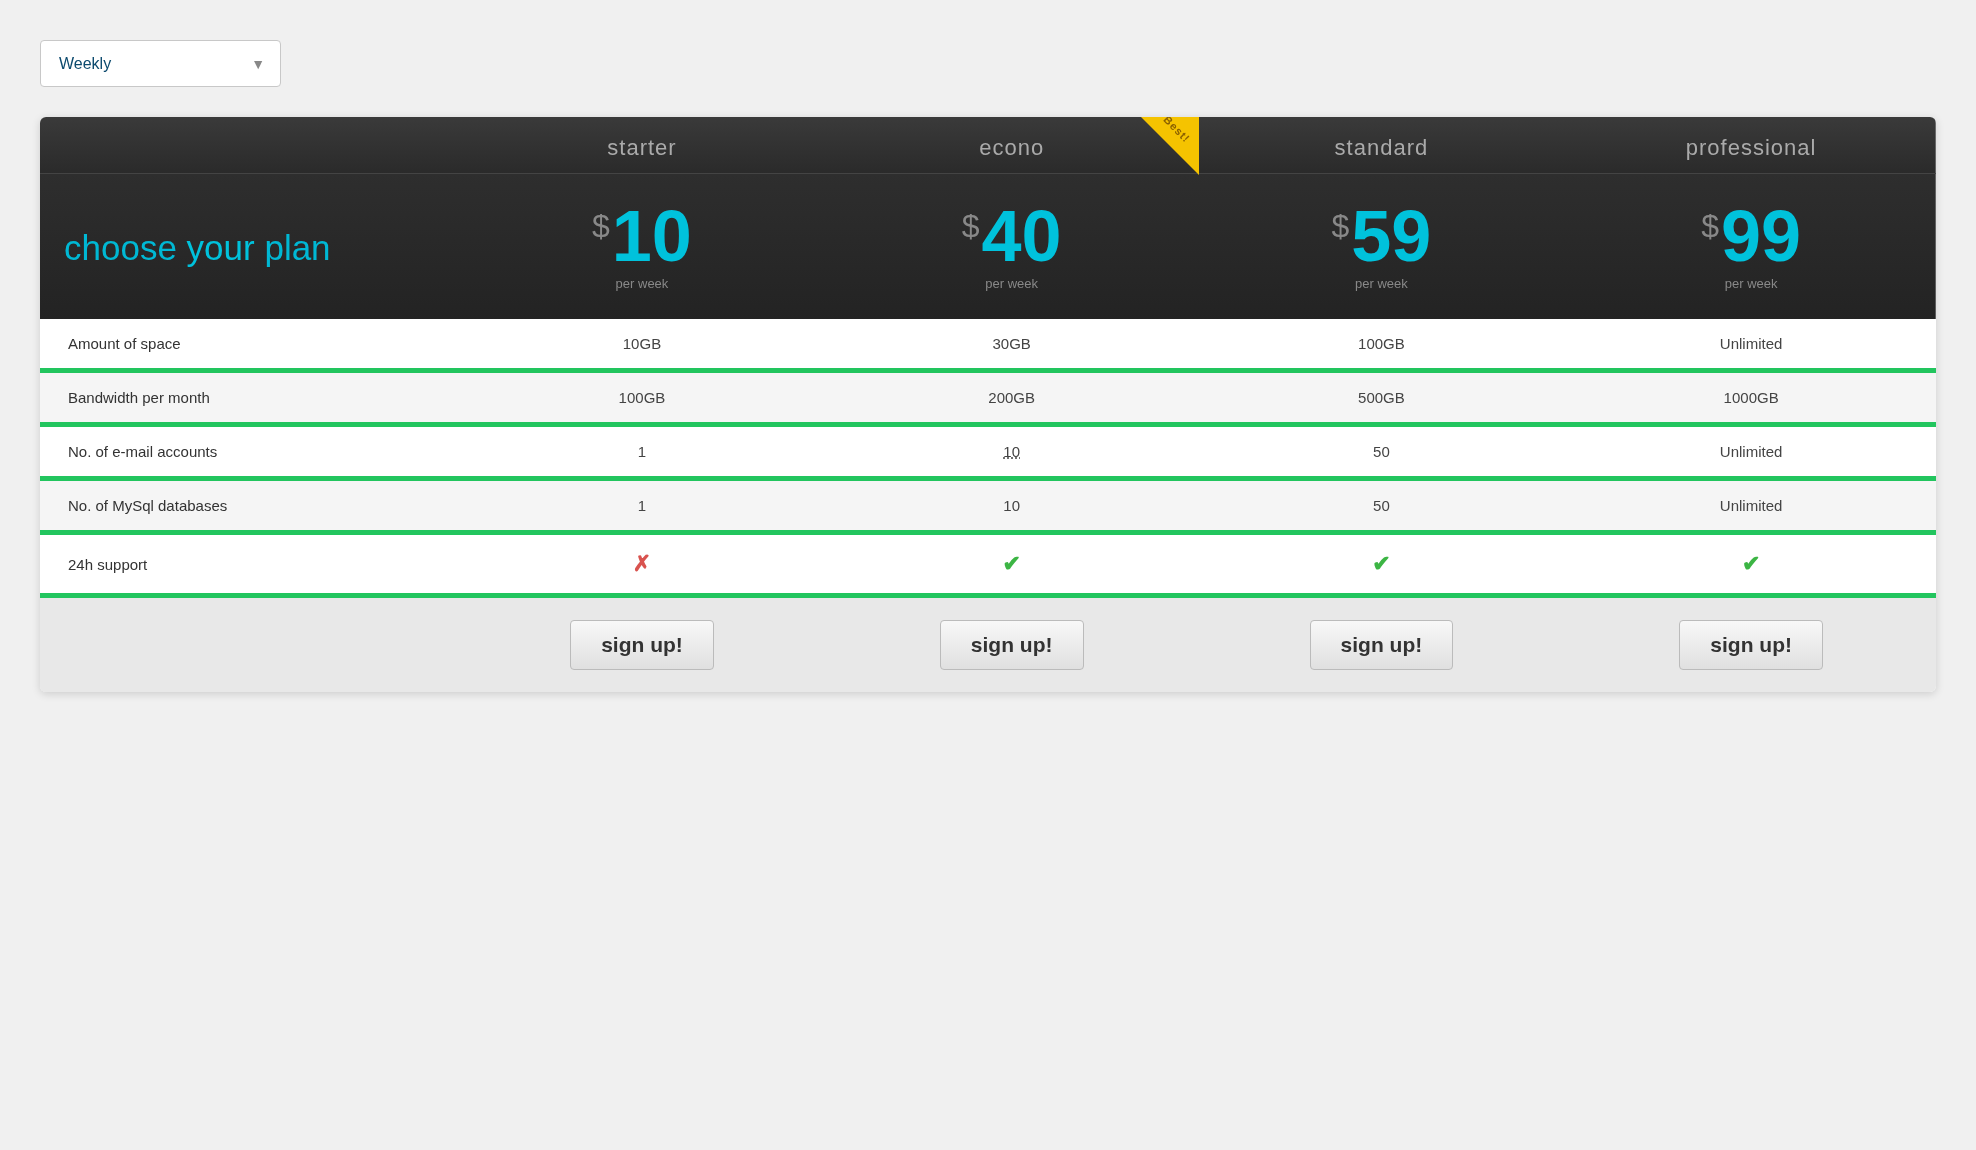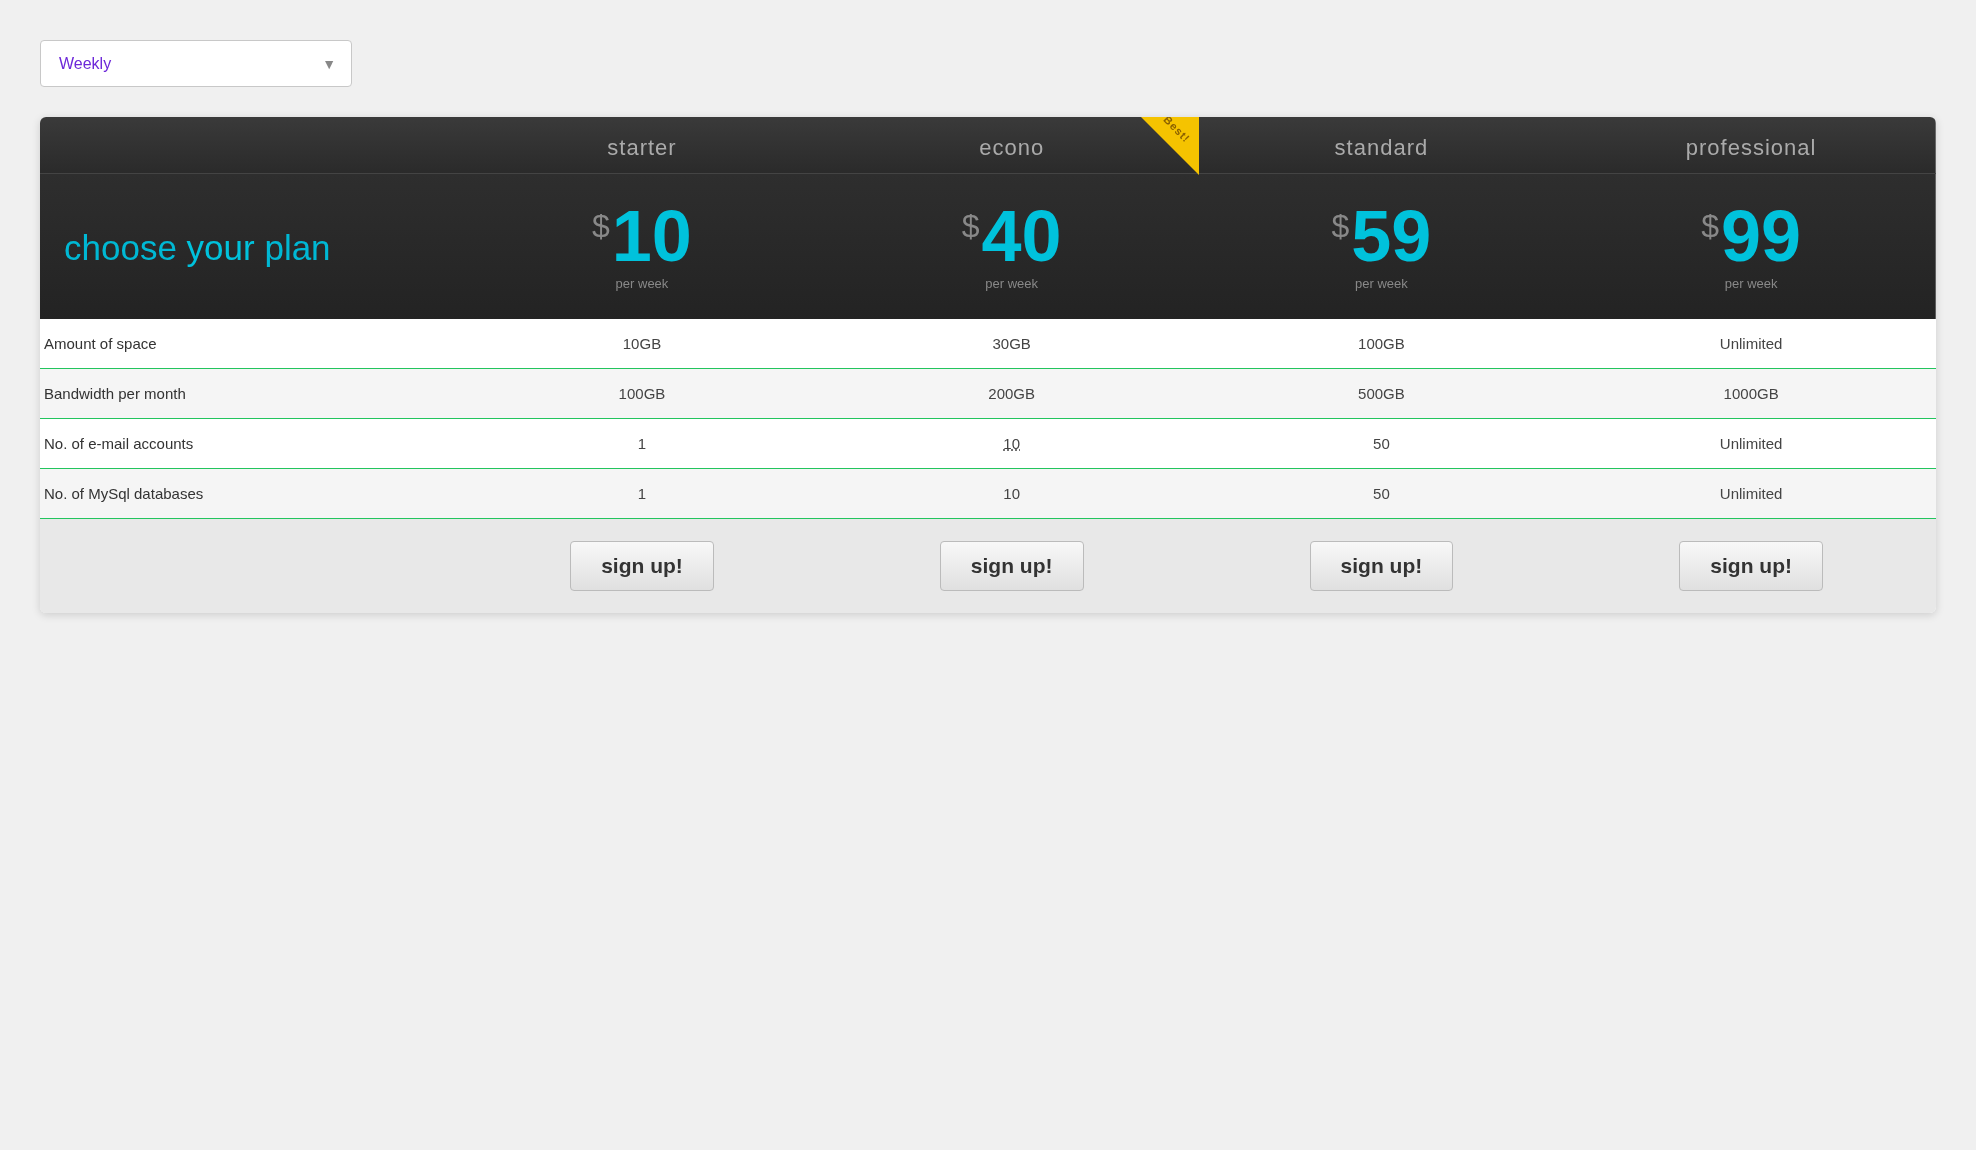--- a/index.html
+++ b/index.html
@@ -26,22 +26,22 @@
       pointer-events: none;
       color: #888;
       font-size: 14px;
     }
     .dropdown-container select {
       border: 1px solid #c8c8c8;
       background: #fff;
       border-radius: 4px;
       padding: 14px 44px 14px 18px;
       font-size: 16px;
-      color: #6d28d9;
-      width: 312px;
+      color: #0c4a6e;
+      width: 241px;
       cursor: pointer;
       appearance: none;
       -webkit-appearance: none;
     }
 
     
     .pricing-table {
       width: 100%;
       border-collapse: collapse;
       border-radius: 6px;
@@ -137,25 +137,25 @@
     .price-period {
       color: #888;
       font-size: 13px;
       display: block;
       text-align: center;
       margin-top: 4px;
     }
 
     
     .feature-row td {
-      padding: 16px 4px;
+      padding: 16px 28px;
       font-size: 15px;
       color: #444;
       text-align: center;
-      border-bottom: 1px solid #22c55e;
+      border-bottom: 5px solid #22c55e;
     }
     .feature-row td.feature-label {
       text-align: left;
       color: #333;
       font-size: 15px;
     }
     .feature-row:nth-child(odd) {
       background: #f5f5f5;
     }
     .feature-row:nth-child(even) {
@@ -304,20 +304,27 @@
     </tr>
 
     <tr class="feature-row">
       <td class="feature-label">No. of MySql databases</td>
       <td>1</td>
       <td>10</td>
       <td>50</td>
       <td>Unlimited</td>
     </tr>
 
+    <tr class="feature-row">
+      <td class="feature-label">24h support</td>
+      <td><span class="cross-mark">✗</span></td>
+      <td><span class="check-mark">✔</span></td>
+      <td><span class="check-mark">✔</span></td>
+      <td><span class="check-mark">✔</span></td>
+    </tr>
 
 
     <tr class="signup-row">
       <td class="signup-label-cell"></td>
       <td>
         <button class="signup-btn">sign up!</button>
       </td>
       <td>
         <button class="signup-btn">sign up!</button>
       </td>

